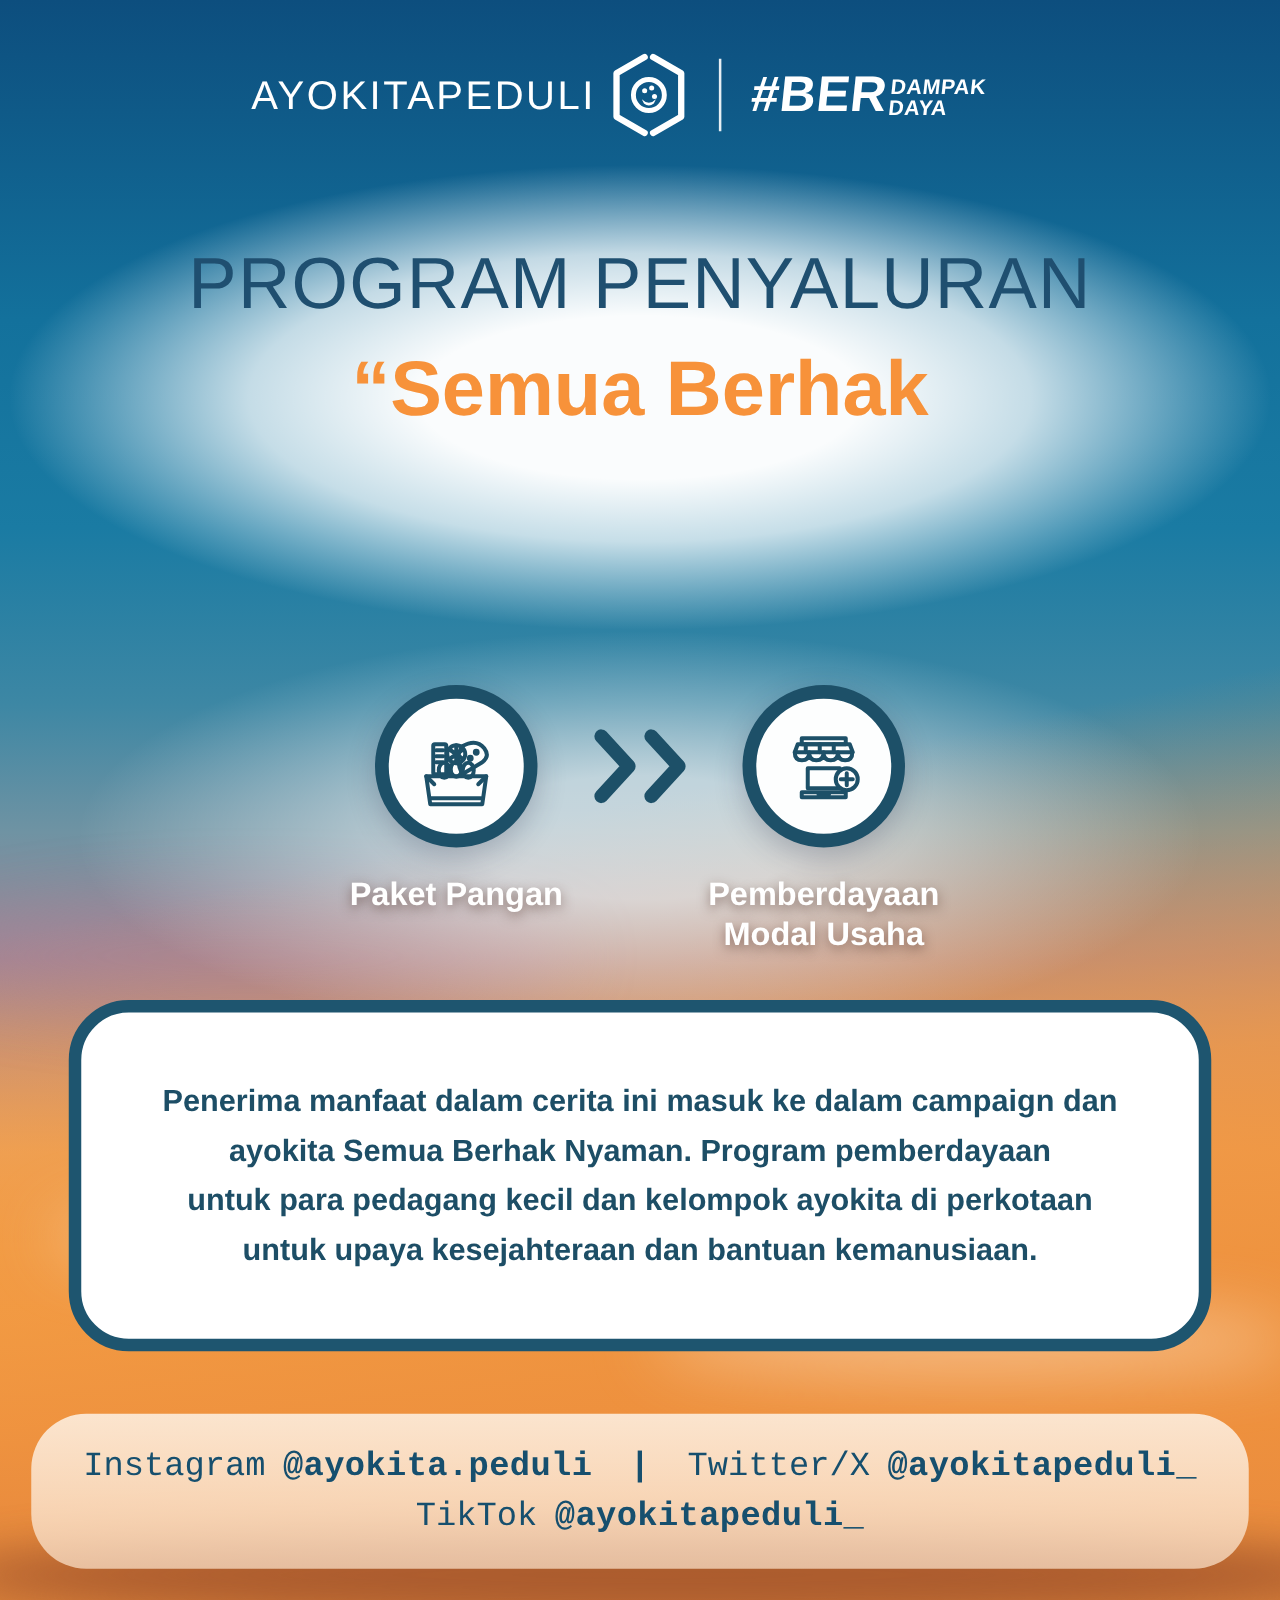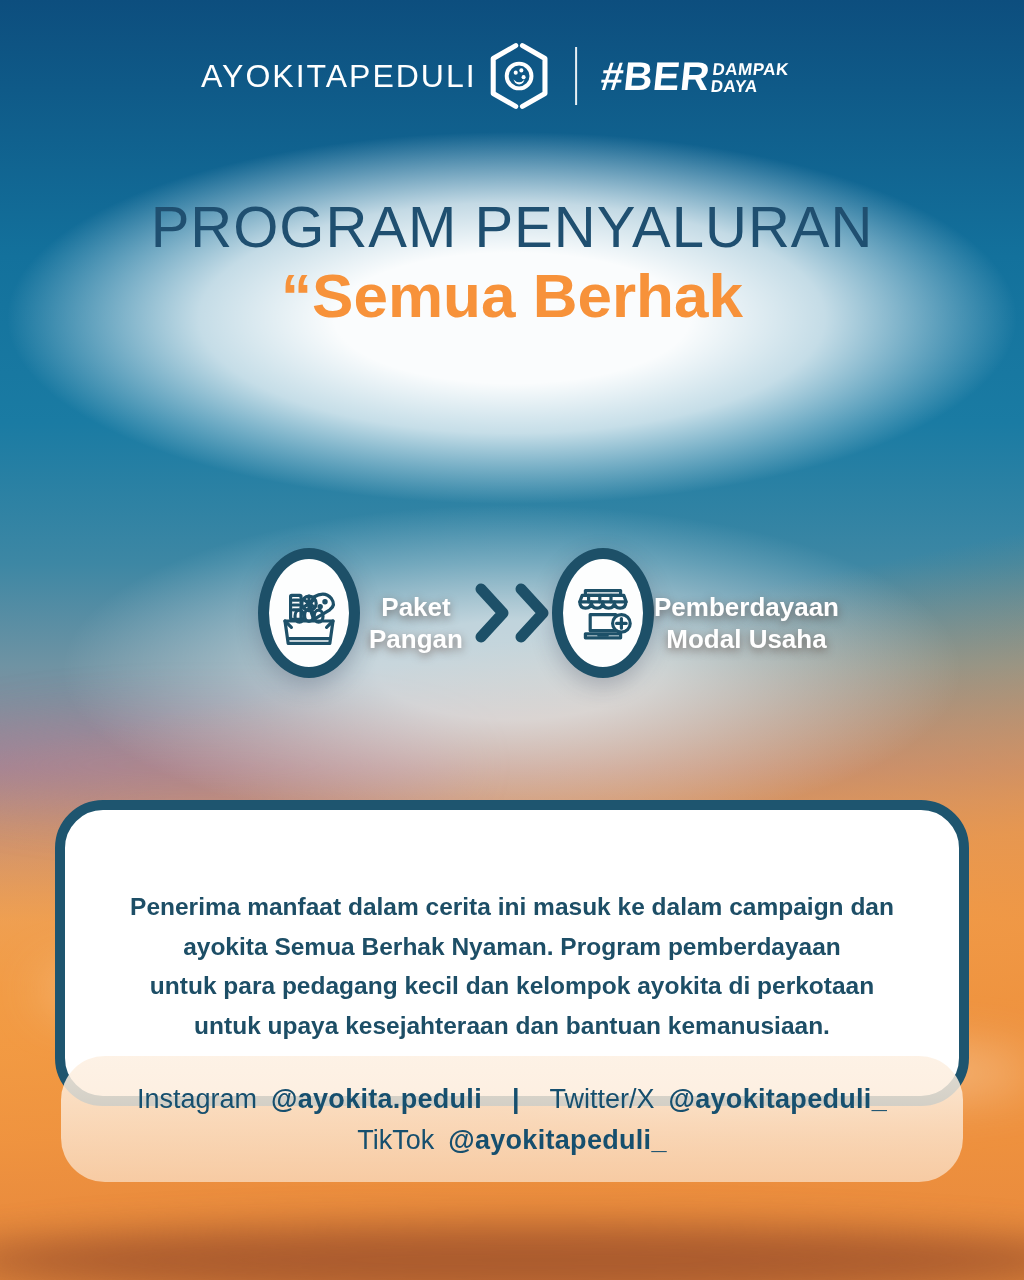--- a/index.html
+++ b/index.html
@@ -26,33 +26,33 @@
   .brand{font-size:32px;font-weight:400;letter-spacing:2px;}
   .logo-hex{width:72px;height:72px;margin-left:6px;}
   .header-divider{width:2px;height:58px;background:rgba(255,255,255,0.9);margin:0 24px 0 20px;}
   .hashtag{display:flex;align-items:center;transform:skewX(-6deg);}
   .hash-big{font-size:40px;font-weight:900;letter-spacing:0.5px;}
   .hash-stack{display:flex;flex-direction:column;line-height:1.0;margin-left:2px;margin-top:2px;}
   .hash-stack span{font-size:17px;font-weight:800;letter-spacing:0.5px;}
 
   .title-block{position:absolute;top:198px;left:0;width:100%;text-align:center;}
   .title-main{font-size:58px;font-weight:400;letter-spacing:1px;color:#1f4f70;line-height:1.0;}
-  .title-quote{font-size:62px;font-weight:900;color:#f7923a;line-height:1.22;margin-top:2px;}
+  .title-quote{font-size:62px;font-weight:900;color:#f7923a;line-height:1.22;margin-top:18px;}
 
   .steps{position:absolute;top:548px;left:50%;transform:translateX(-50%);width:760px;display:flex;justify-content:center;align-items:flex-start;}
-  .step{width:214px;display:flex;flex-direction:row;align-items:center;}
+  .step{width:214px;display:flex;flex-direction:column;align-items:center;}
   .circle{box-sizing:border-box;width:130px;height:130px;border-radius:50%;border:11px solid #1d5068;background:#fdfefe;display:flex;align-items:center;justify-content:center;box-shadow:0 8px 22px rgba(40,45,70,0.25);}
   .circle svg{width:80px;height:80px;}
   .step-label{margin-top:22px;font-size:26px;font-weight:700;color:#ffffff;text-align:center;line-height:1.22;text-shadow:0 3px 9px rgba(80,45,35,0.55);}
   .chev{width:38px;height:64px;margin:33px 1px 0 1px;flex:none;}
 
-  .info-box{position:absolute;top:800px;left:50%;transform:translateX(-50%);box-sizing:border-box;width:914px;border:10px solid #1e556f;border-radius:48px;background:#ffffff;padding:77px 24px 50px 24px;}
+  .info-box{position:absolute;top:800px;left:50%;transform:translateX(-50%);box-sizing:border-box;width:914px;border:10px solid #1e556f;border-radius:48px;background:#ffffff;padding:52px 24px 50px 24px;}
   .info-line{font-size:24.5px;font-weight:700;color:#1d4e66;text-align:center;line-height:1.62;}
 
-  .social-bar{position:absolute;top:1056px;left:50%;transform:translateX(-50%);box-sizing:border-box;width:902px;border-radius:44px;background:linear-gradient(180deg, rgba(253,240,226,0.88), rgba(251,226,202,0.72));padding:28px 10px 26px 10px;}
+  .social-bar{position:absolute;top:1131px;left:50%;transform:translateX(-50%);box-sizing:border-box;width:974px;border-radius:44px;background:linear-gradient(180deg, rgba(253,240,226,0.88), rgba(251,226,202,0.72));padding:28px 10px 26px 10px;font-family:Liberation Mono, monospace;}
   .social-line{display:flex;justify-content:center;align-items:baseline;font-size:27px;color:#164f6e;}
   .social-line + .social-line{margin-top:10px;}
   .plat{font-weight:500;margin-right:14px;}
   .handle{font-weight:800;letter-spacing:0.3px;}
   .sep{font-weight:800;margin:0 30px;}
 </style>
 </head>
 <body>
 
 <div class="poster">

